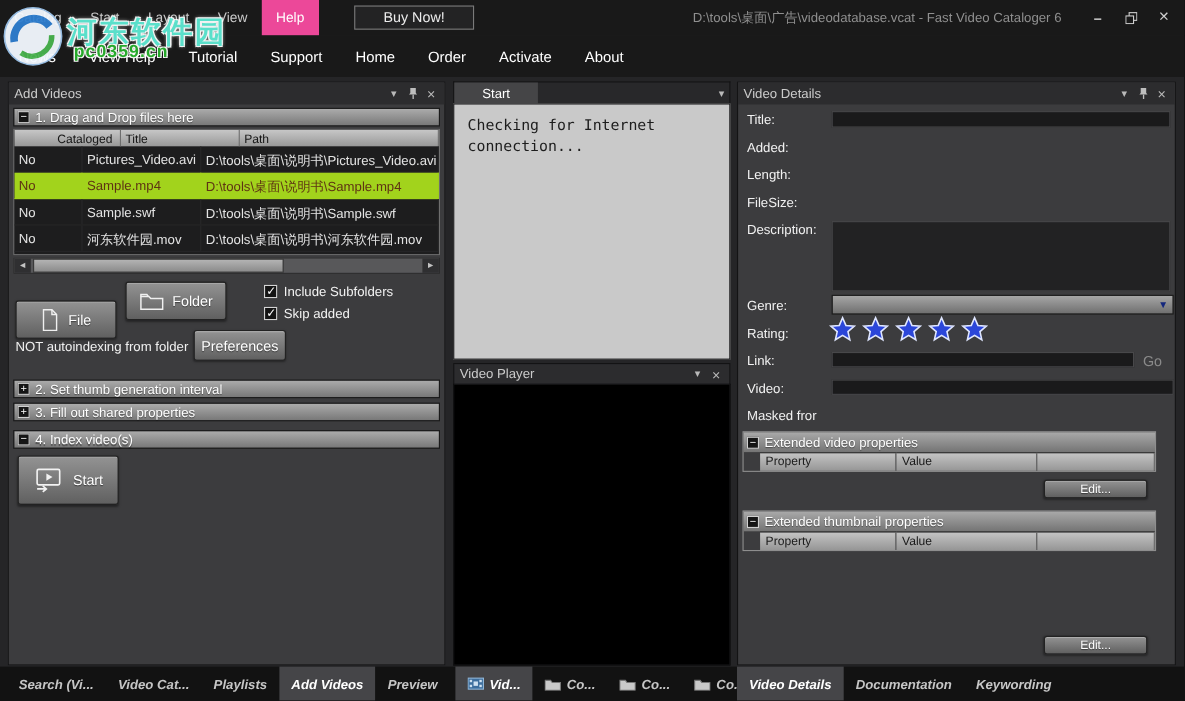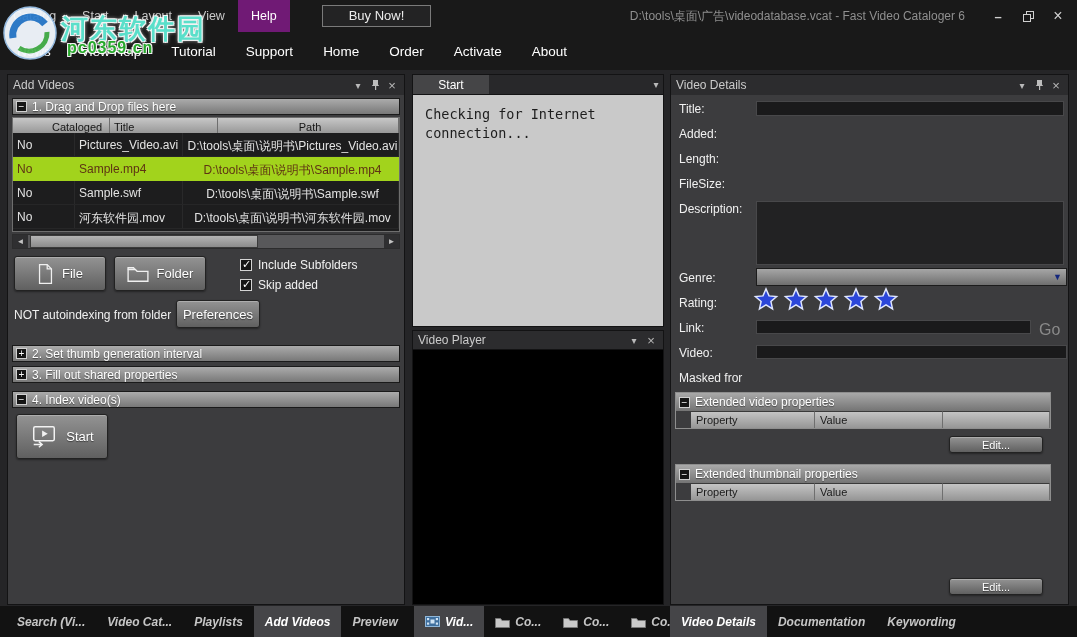--- a/index.html
+++ b/index.html
@@ -4,21 +4,21 @@
 <style>
   * { box-sizing: border-box; margin: 0; padding: 0; }
   html,body { background:#000; }
   .screen{ position:relative; width:1077px; height:637px; background:#252527;
            font-family:"Liberation Sans", sans-serif; overflow:hidden; color:#ddd; }
 
   
   .titlebar{ position:absolute; left:0; top:0; width:100%; height:32px; background:#191919;
              display:flex; align-items:center; z-index:5; }
   .menu-item{ padding:0 13px; height:32px; line-height:32px; font-size:12.5px; color:#c9c9c9; }
-  .menu-item.accent{ background:#701a75; color:#fff; }
+  .menu-item.accent{ background:#ec4899; color:#fff; }
   .buy-now{ margin-left:32px; height:22px; line-height:20px; padding:0 26px; background:#232324;
             border:1px solid #7a7a7a; color:#ececec; font-size:13px; }
   .win-title{ position:absolute; right:112px; top:0; height:32px; line-height:32px;
               font-size:12px; color:#8f8f8f; }
   .win-controls{ position:absolute; right:4px; top:0; height:32px; display:flex; }
   .win-btn{ width:30px; height:32px; display:flex; align-items:center; justify-content:center;
             color:#cfcfcf; font-size:13px; }
   .minimize-glyph::before{ content:"–"; font-weight:bold; }
   .closewin-glyph::before{ content:"×"; font-size:16px; }
 
@@ -61,39 +61,39 @@
   
   .filetable{ position:absolute; left:4px; top:42px; width:388px; height:115px;
               border:1px solid #6e6e6e; background:#1d1d1e; overflow:hidden; }
   .ft-header{ display:flex; height:15px; background:linear-gradient(#c7c7c7,#989898);
               color:#161616; font-size:11px;padding-left:35px; }
   .ft-header > div{ padding:3px 0 0 4px; border-right:1px solid #6e6e6e; }
   .ft-row{ display:flex; height:24px; color:#e3e3e3; font-size:12px; border-bottom:1px solid #262627; }
   .ft-row > div{ padding:5px 0 0 4px; border-right:1px solid #29292a; overflow:hidden; white-space:nowrap; }
   .ft-row.selected{ background:#a2d31c; color:#5e3413; border-bottom-color:#a2d31c; }
   .ft-row.selected > div{ border-right-color:#a2d31c; }
-  .col-cat{ width:62px; flex:0 0 auto; } .col-title{ width:108px; flex:0 0 auto; } .col-path{ flex:1;text-align:center; }
+  .col-cat{ width:62px; flex:0 0 auto; } .col-title{ width:108px; flex:0 0 auto; } .col-path{ flex:1; }
 
   
   .hscroll{ position:absolute; left:4px; top:159px; width:388px; height:15px; background:#58585a;
             border:1px solid #2c2c2d; display:flex; }
   .hs-btn{ width:15px; height:13px; background:#2f2f31; color:#c3c3c3; font-size:8px;
            line-height:13px; text-align:center; flex:0 0 auto; }
   .hs-left::before{ content:"◄"; } .hs-right::before{ content:"►"; }
   .hs-track{ flex:1; position:relative; }
   .hs-thumb{ position:absolute; left:2px; top:0; width:228px; height:13px;
              background:linear-gradient(#b4b4b4,#8b8b8b); border:1px solid #3a3a3a; }
 
   
   .btn{ background:linear-gradient(#939393,#606060); border:1px solid #222; border-radius:3px;
         color:#fff; text-shadow:0 1px 1px rgba(0,0,0,.5);
         box-shadow:0 1px 2px rgba(0,0,0,.4), inset 0 1px 0 rgba(255,255,255,.25);
         display:flex; align-items:center; justify-content:center; gap:8px; font-size:13px;
         position:absolute; }
-  .file-btn{ left:6px; top:181px; width:92px; height:35px; }
+  .file-btn{ left:6px; top:198px; width:92px; height:35px; }
   .folder-btn{ left:106px; top:181px; width:92px; height:35px; }
   .prefs-btn{ left:168px; top:225px; width:84px; height:28px; }
   .start-btn{ left:8px; top:339px; width:92px; height:45px; }
   .edit-btn{ left:278px; width:94px; height:17px; font-size:11px; }
 
   .checkline{ position:absolute; display:flex; align-items:center; gap:6px; font-size:12px; color:#f2f2f2; }
   .checkbox{ width:12px; height:12px; background:#141414; border:1px solid #d4d4d4;
              position:relative; flex:0 0 auto; }
   .checkbox::before{ content:"✓"; position:absolute; left:1px; top:-2px; color:#fff; font-size:11px; }
   .note-label{ position:absolute; left:6px; top:233px; font-size:12px; color:#f0f0f0; }
@@ -116,21 +116,21 @@
   
   .vd-label{ position:absolute; font-size:12px; color:#f1f1f1; }
   .vd-field{ position:absolute; background:#1a1a1b; border:1px solid #48484a; height:15px; }
   .vd-textarea{ position:absolute; background:#222223; border:1px solid #48484a; }
   .combo{ position:absolute; left:85px; top:193px; width:311px; height:18px;
           background:linear-gradient(#a6a6a6,#6f6f6f); border:1px solid #1c1c1c;
           display:flex; align-items:center; justify-content:flex-end; }
   .combo-arrow{ width:17px; height:16px; display:flex; align-items:center; justify-content:center; }
   .combo-arrow::before{ content:"▼"; color:#14277d; font-size:9px; }
   .stars{ position:absolute; left:82px; top:212px; display:flex; gap:4px; }
-  .go-label{ position:absolute; left:368px; top:246px; font-size:16px; color:#8a8a8a; }
+  .go-label{ position:absolute; left:368px; top:246px; font-size:13px; color:#8a8a8a; }
 
   .propgroup{ position:absolute; left:4px; width:376px; border:1px solid #8e8e8e; background:#3c3c3e; }
   .pg-header{ height:18px; background:linear-gradient(#a9a9a9,#747474); display:flex;
               align-items:center; gap:5px; padding:0 3px; color:#fff; font-size:12px;
               text-shadow:0 1px 1px rgba(0,0,0,.45); }
   .pg-cols{ display:flex; height:17px;padding-left:15px; }
   .pg-cols > div{ background:linear-gradient(#c4c4c4,#969696); color:#1a1a1a; font-size:11px;
                   padding:2px 0 0 5px; border-right:1px solid #6f6f6f; border-top:1px solid #3a3a3a; }
   .pg-col1{ width:124px; } .pg-col2{ width:128px; } .pg-col3{ flex:1; }
 

